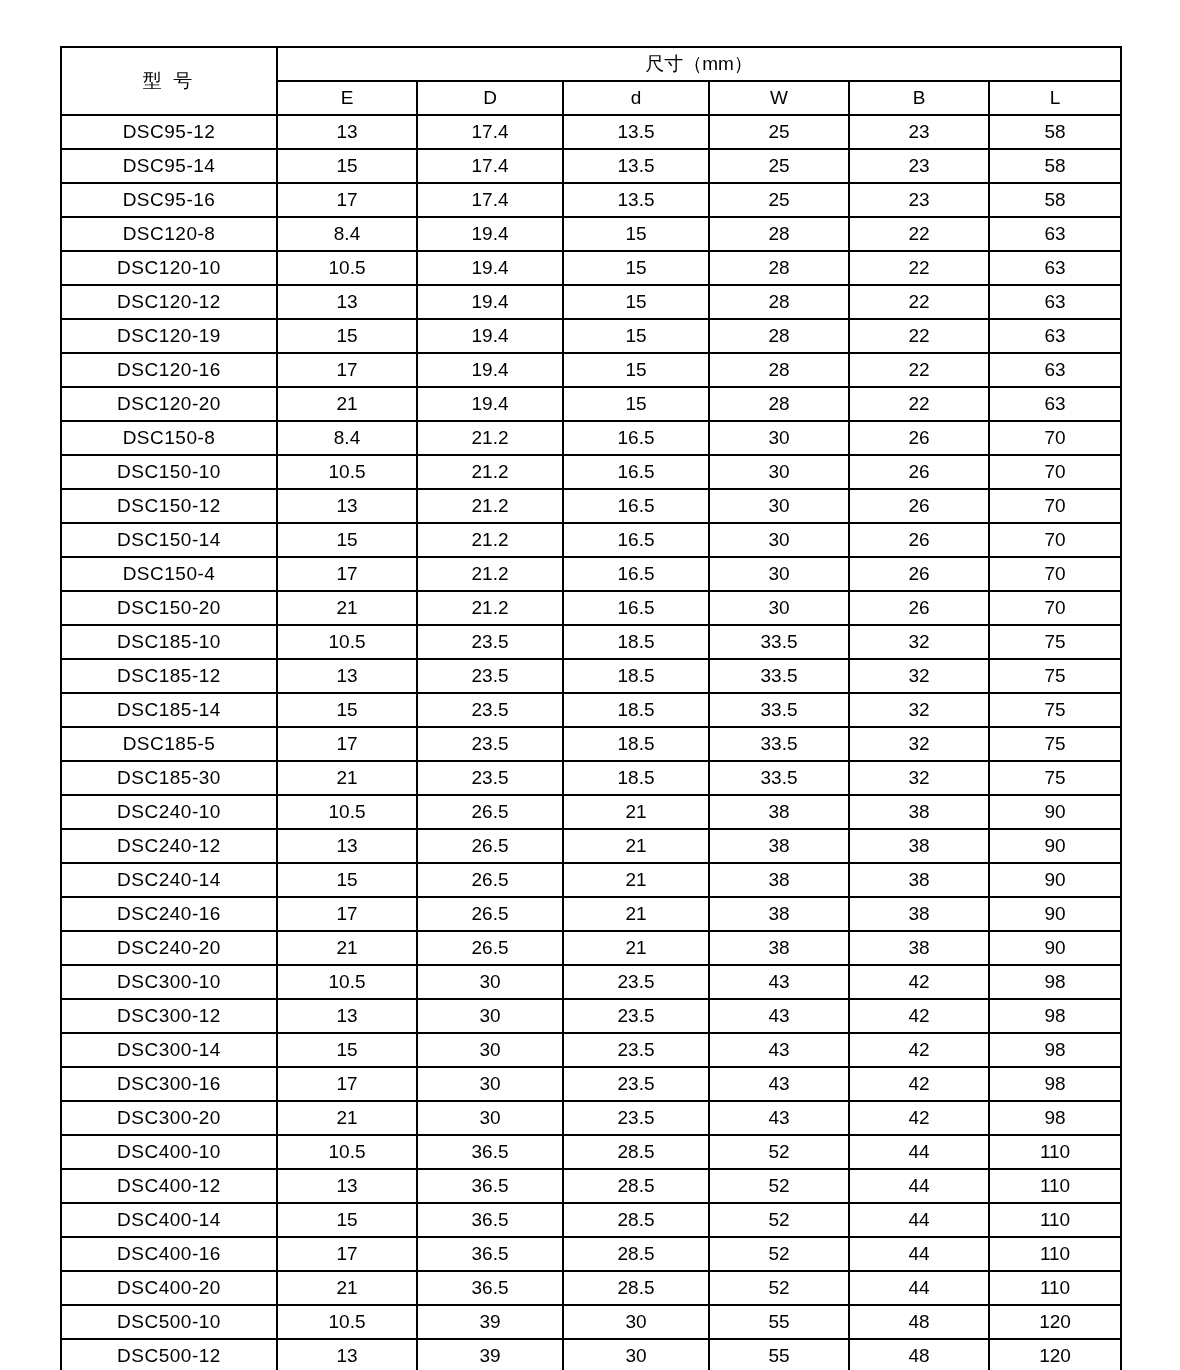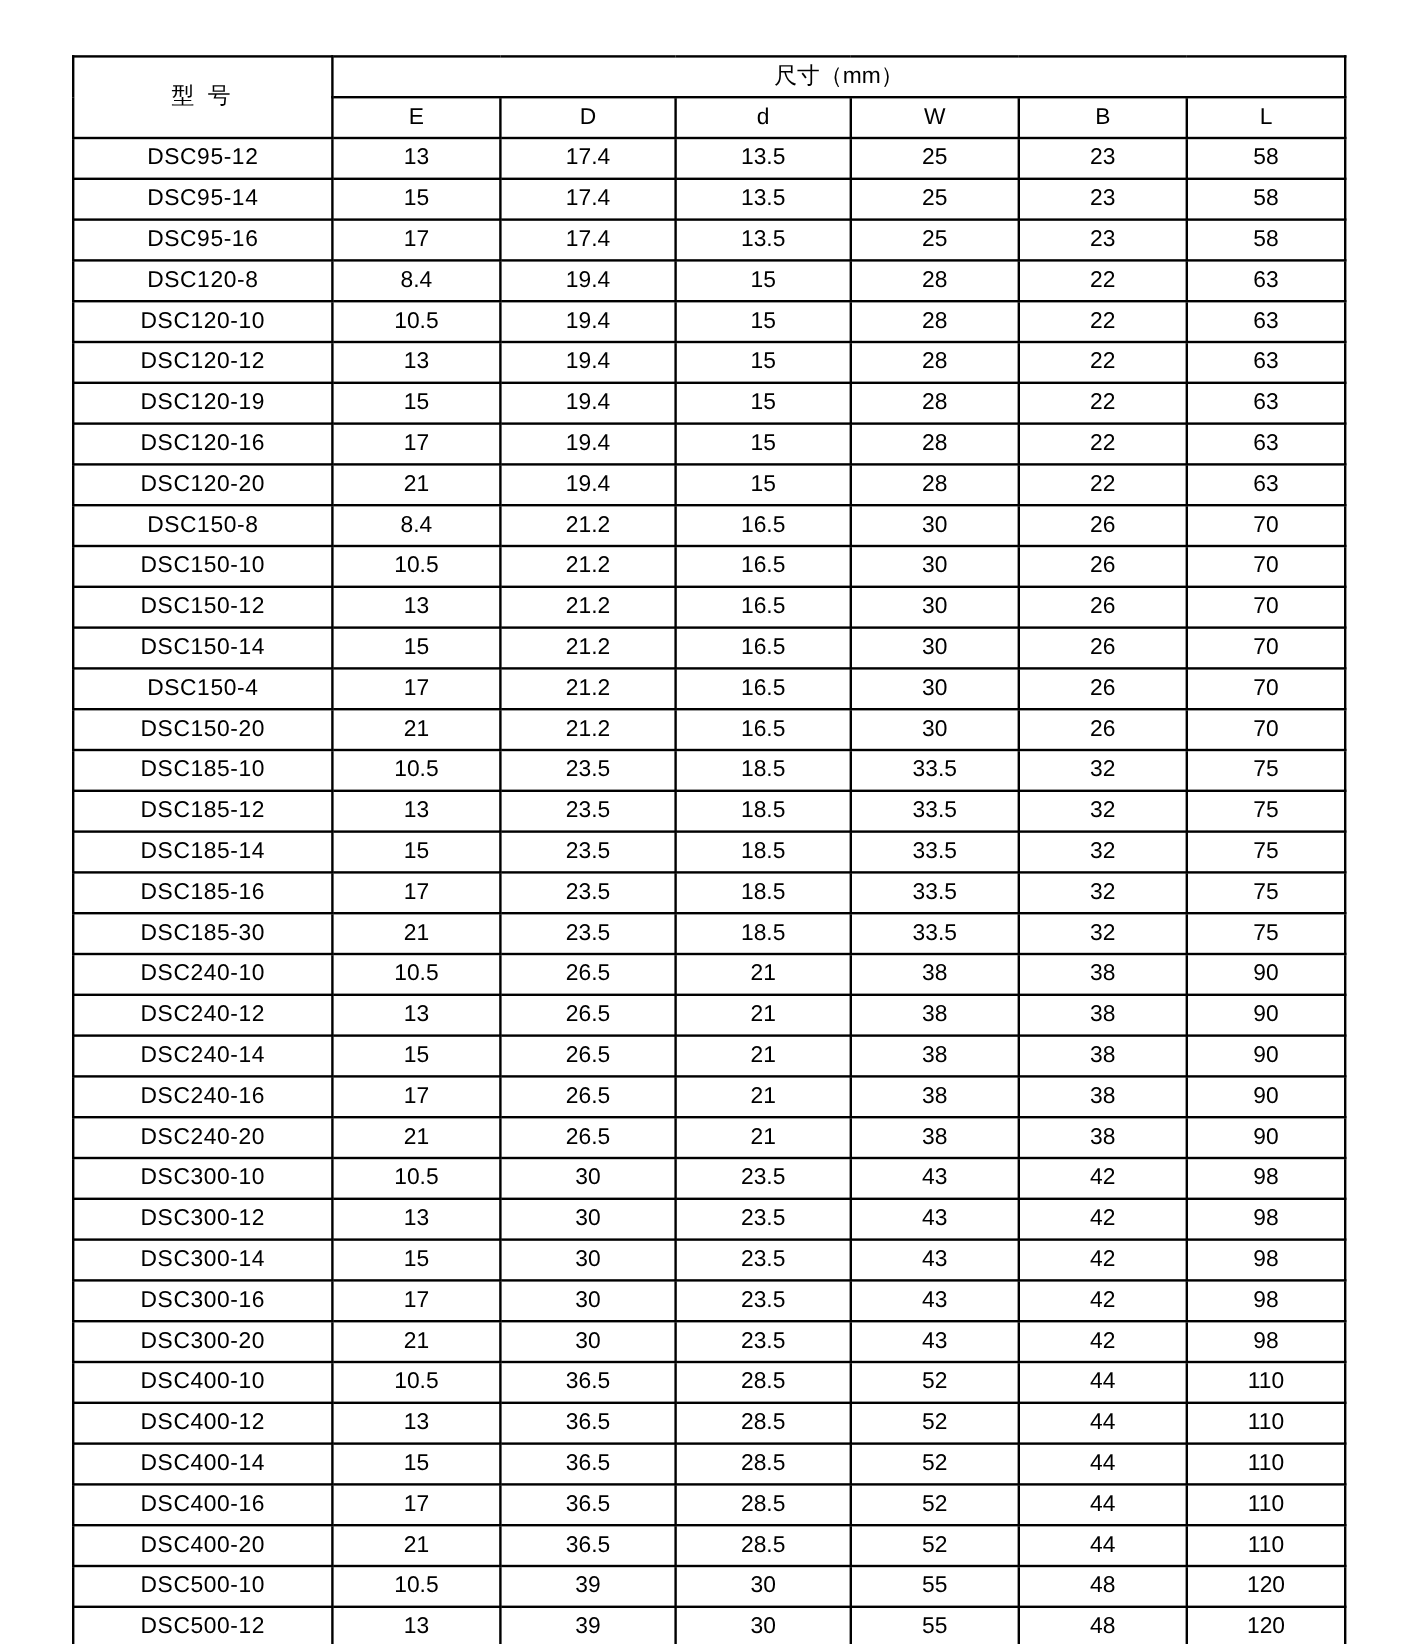--- a/index.html
+++ b/index.html
@@ -249,21 +249,21 @@
         <tr>
           <td class="model">DSC185-14</td>
           <td class="num">15</td>
           <td class="num">23.5</td>
           <td class="num">18.5</td>
           <td class="num">33.5</td>
           <td class="num">32</td>
           <td class="num">75</td>
         </tr>
         <tr>
-          <td class="model">DSC185-16</td>
+          <td class="model">DSC185-5</td>
           <td class="num">17</td>
           <td class="num">23.5</td>
           <td class="num">18.5</td>
           <td class="num">33.5</td>
           <td class="num">32</td>
           <td class="num">75</td>
         </tr>
         <tr>
           <td class="model">DSC185-30</td>
           <td class="num">21</td>

